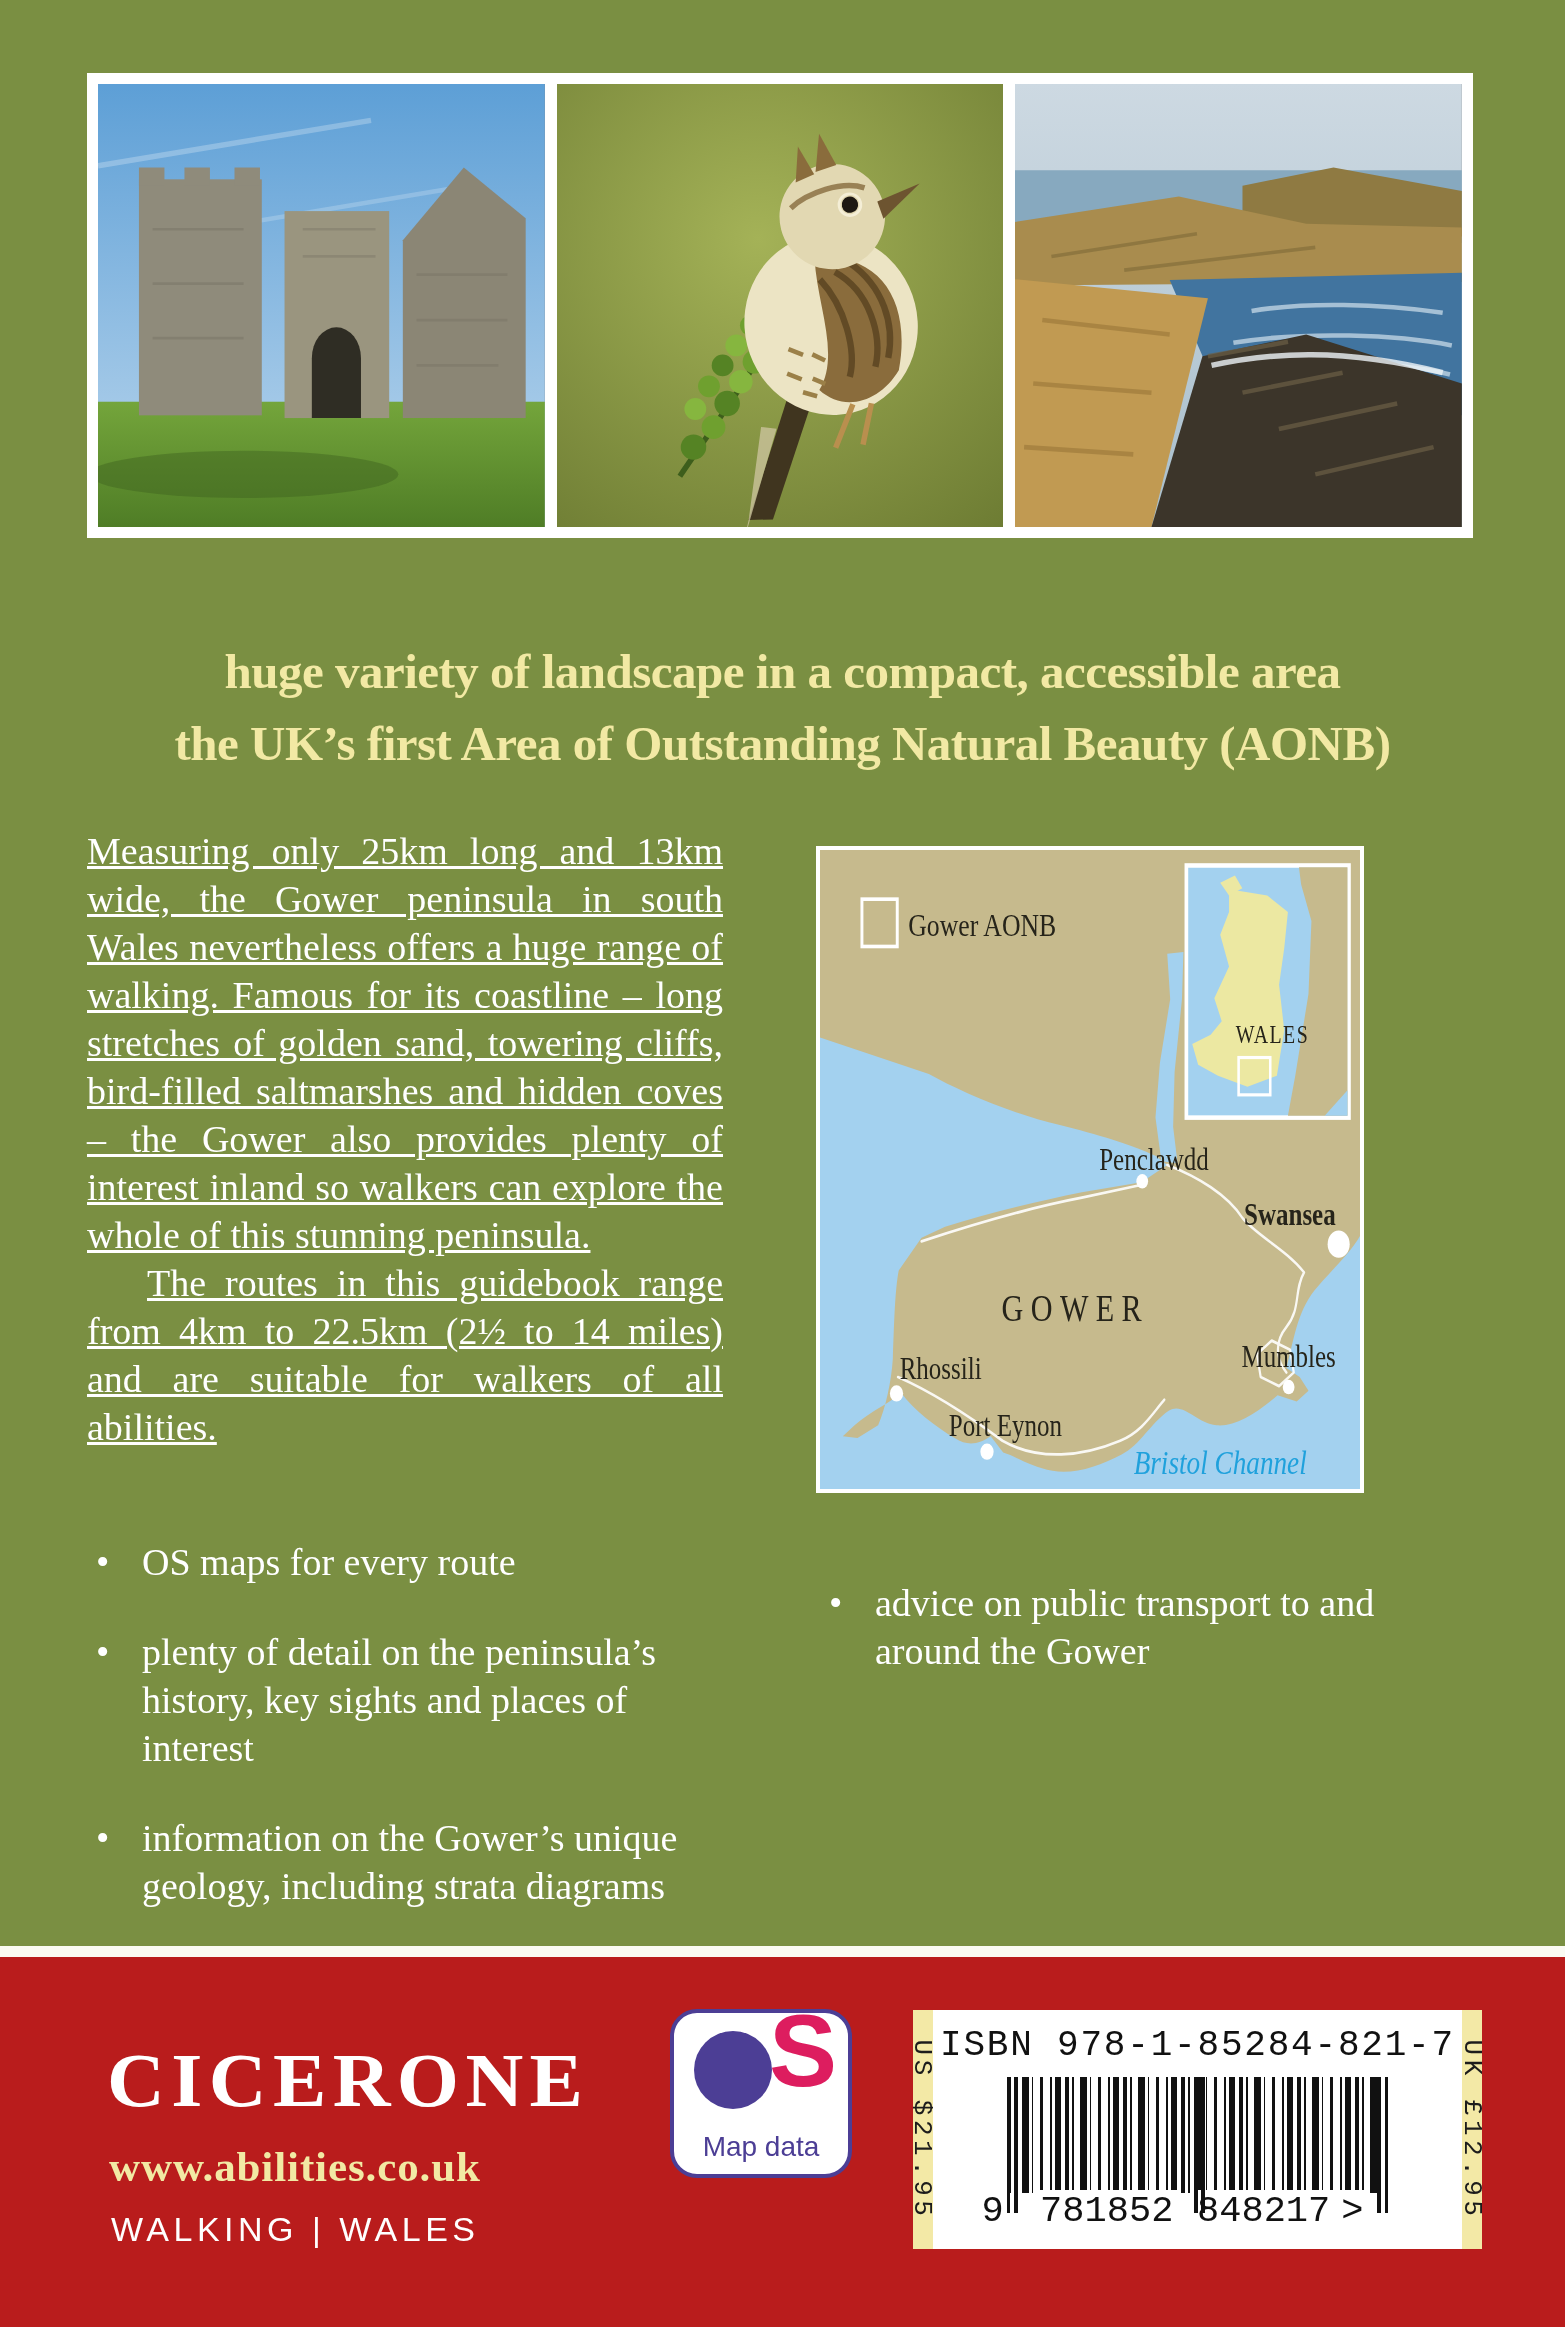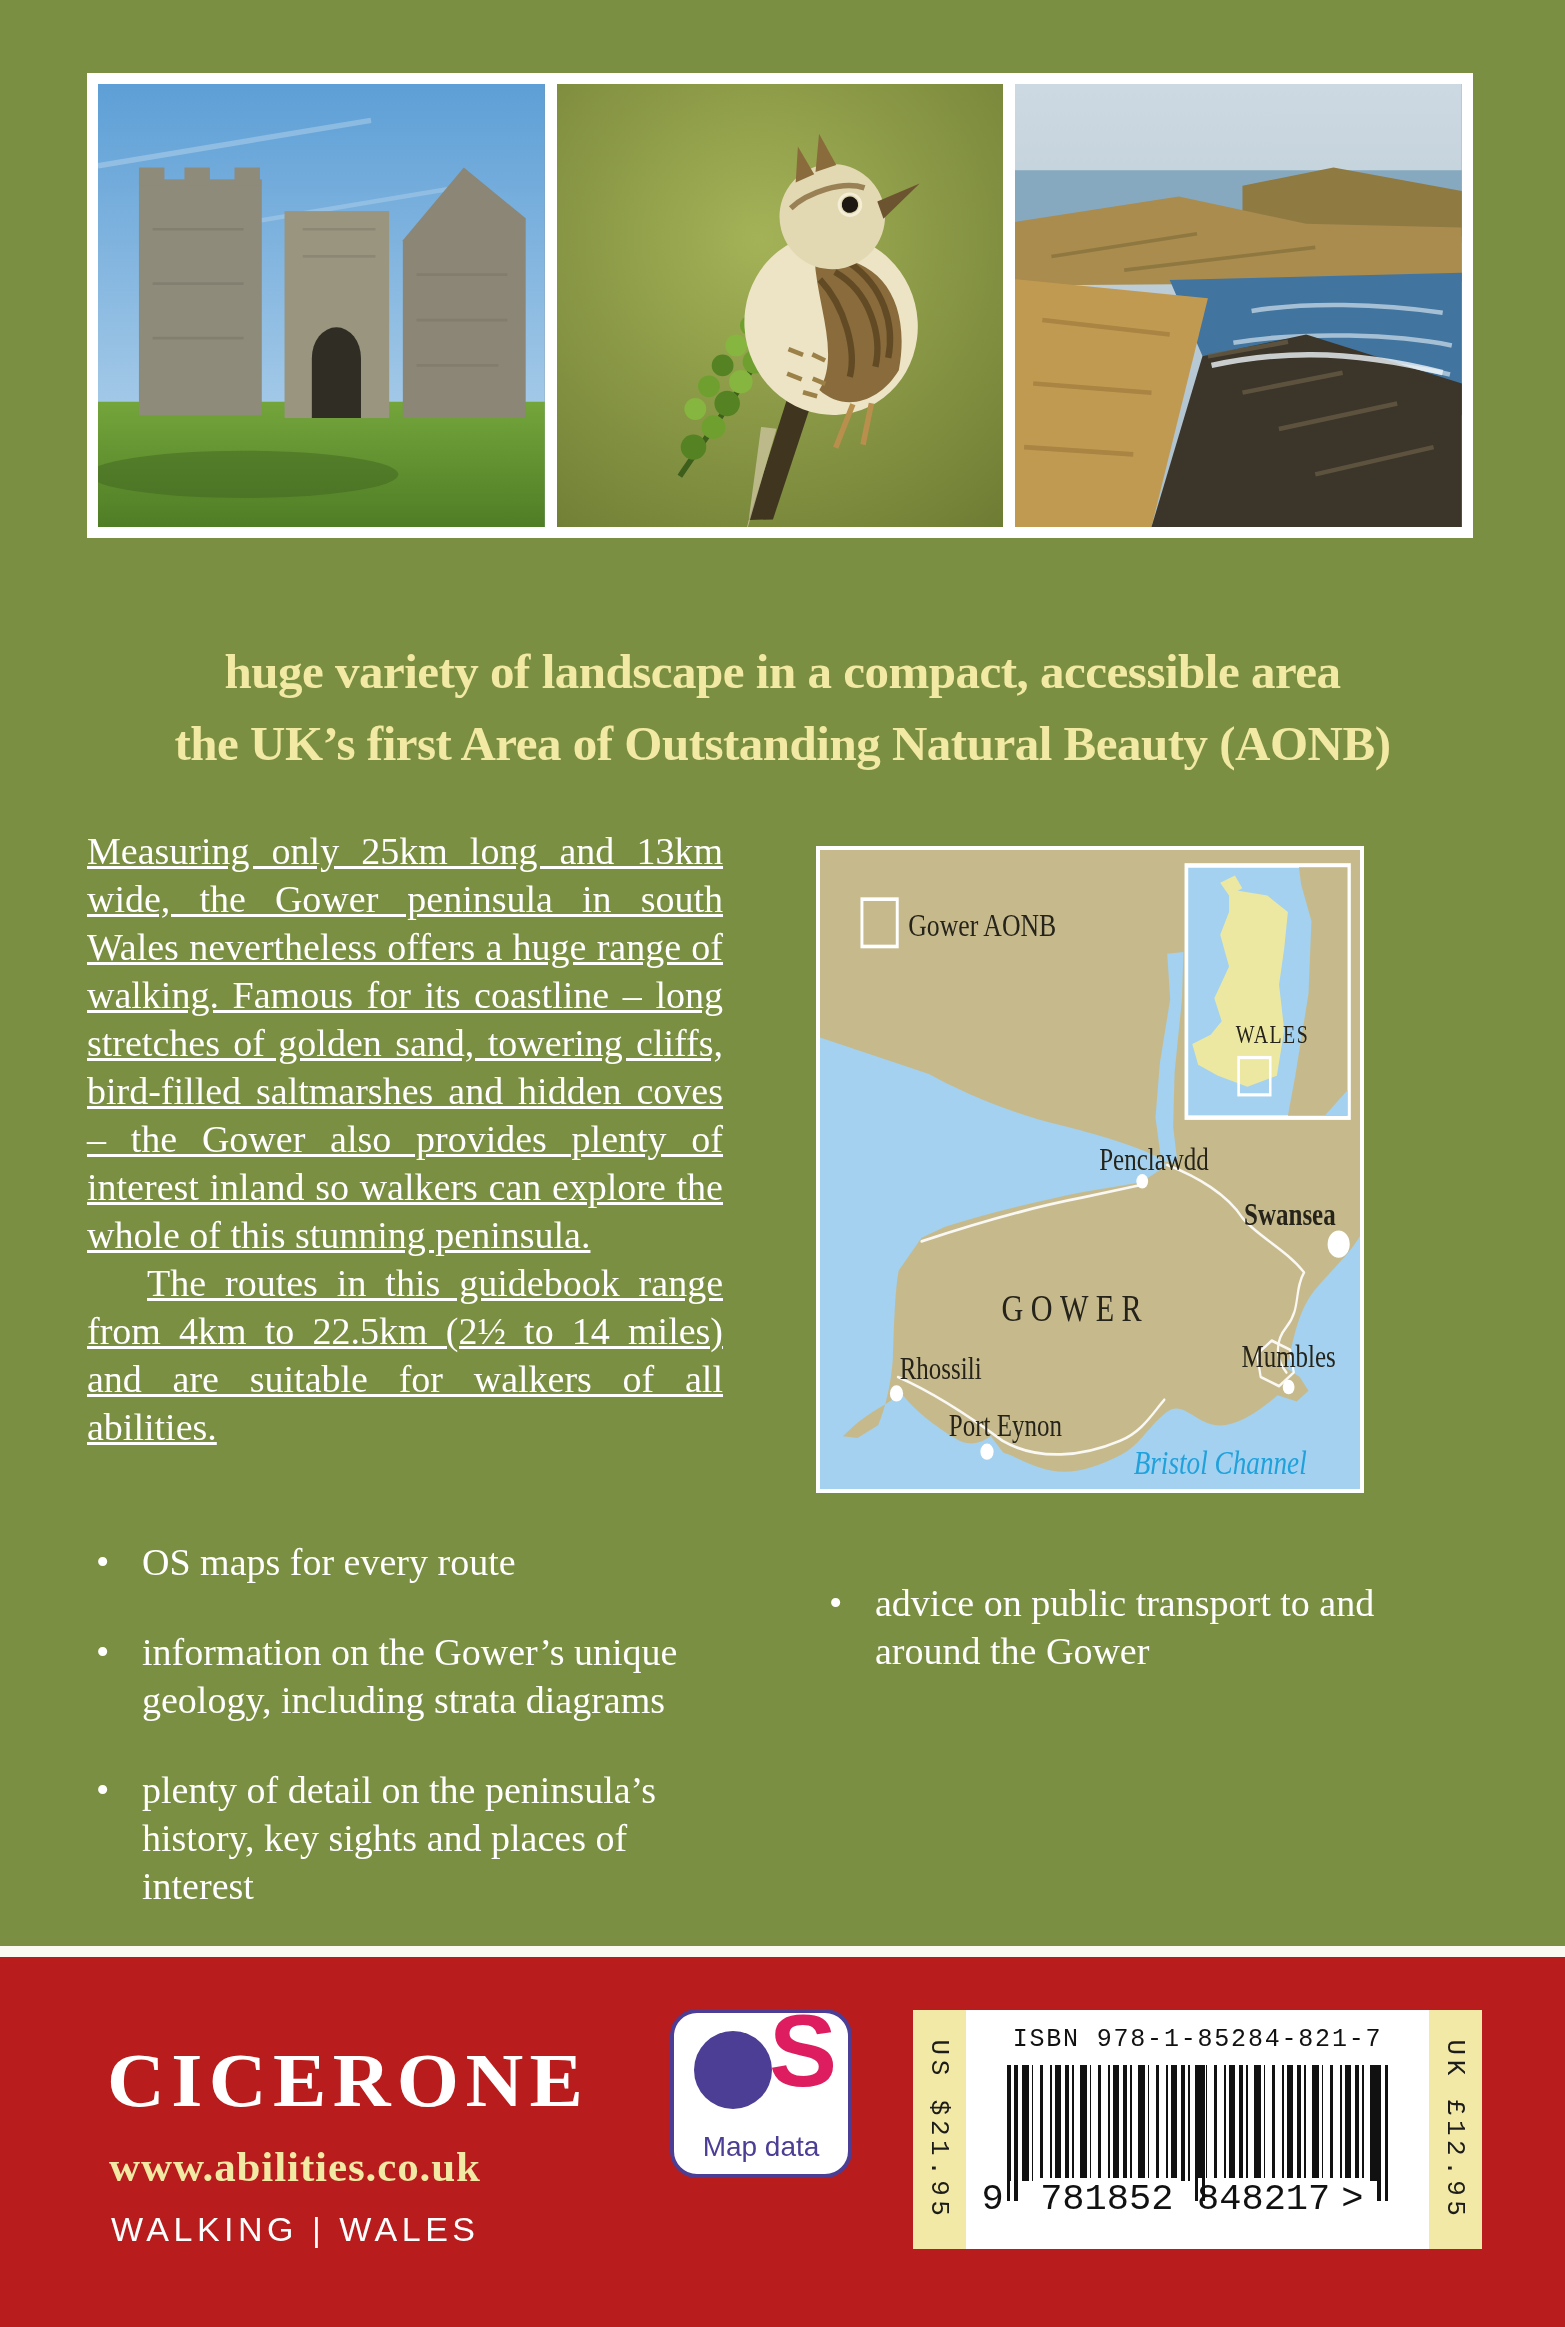--- a/index.html
+++ b/index.html
@@ -52,21 +52,21 @@
         font-size:102px;font-weight:700;line-height:1;}
   .os-label{position:absolute;left:0;right:0;bottom:11px;text-align:center;color:#4c3e95;
             font-family:"Liberation Sans",sans-serif;font-size:28px;}
 
   .barcode{position:absolute;left:913px;top:53px;width:569px;height:239px;display:flex;}
   .price-strip{width:53px;background:#f3e9a6;display:flex;align-items:center;justify-content:center;overflow:hidden;}
   .price-strip span{display:block;transform:rotate(90deg);white-space:nowrap;color:#1c1c1c;
         font-family:"Liberation Mono",monospace;font-size:26px;letter-spacing:4.5px;}
   .bc-center{flex:1;background:#fff;display:flex;flex-direction:column;align-items:center;
              padding:14.5px 7.3px 9px 7.3px;box-sizing:border-box;}
-  .isbn-line{color:#111;font-family:"Liberation Mono",monospace;font-size:25px;letter-spacing:1.8px;white-space:nowrap;}
+  .isbn-line{color:#111;font-family:"Liberation Mono",monospace;font-size:36px;letter-spacing:1.8px;white-space:nowrap;}
   .bars-wrap{position:relative;width:396px;height:155px;margin-top:11px;}
   .bars{position:absolute;left:7.3px;right:7.3px;top:0;height:116px;background:
     repeating-linear-gradient(90deg,#111 0 3.6px,#fff 3.6px 7.3px,#111 7.3px 9px,#fff 9px 14.5px,
       #111 14.5px 22px,#fff 22px 24.5px,#111 24.5px 26px,#fff 26px 33px,#111 33px 36px,#fff 36px 43px,
       #111 43px 45px,#fff 45px 48px,#111 48px 54px,#fff 54px 58px);}
   .guard{position:absolute;top:0;width:3.6px;height:136px;background:#111;}
   .g1{left:7.3px}.g2{left:14.5px}.gm1{left:195px}.gm2{left:202px}.g3{right:14.5px}.g4{right:7.3px}
   .digits-row{position:absolute;left:-23.6px;right:-22px;bottom:0;display:flex;align-items:flex-end;
               font-family:"Liberation Mono",monospace;font-size:37px;color:#111;}
   .digits-row .dg{background:#fff;padding:0 5.5px;}
@@ -234,23 +234,23 @@
         <circle cx="227" cy="661" r="9"></circle>
         <circle cx="637" cy="590" r="8"></circle>
       </g>
     </svg>
   </div>
 
   <div class="bullets bullets-left">
     <div class="bullet">
       <span>OS maps for every route</span></div>
     <div class="bullet">
+      <span>plenty of detail on the peninsula’s history, key sights and places of interest</span></div>
+    <div class="bullet">
       <span>information on the Gower’s unique geology, including strata diagrams</span></div>
-    <div class="bullet">
-      <span>plenty of detail on the peninsula’s history, key sights and places of interest</span></div>
   </div>
   <div class="bullets bullets-right">
     <div class="bullet">
       <span>advice on public transport to and around the Gower</span></div>
   </div>
 
   <div class="separator"></div>
   <div class="footer">
     <div class="cicerone">CICERONE</div>
     <div class="website">www.abilities.co.uk</div>

